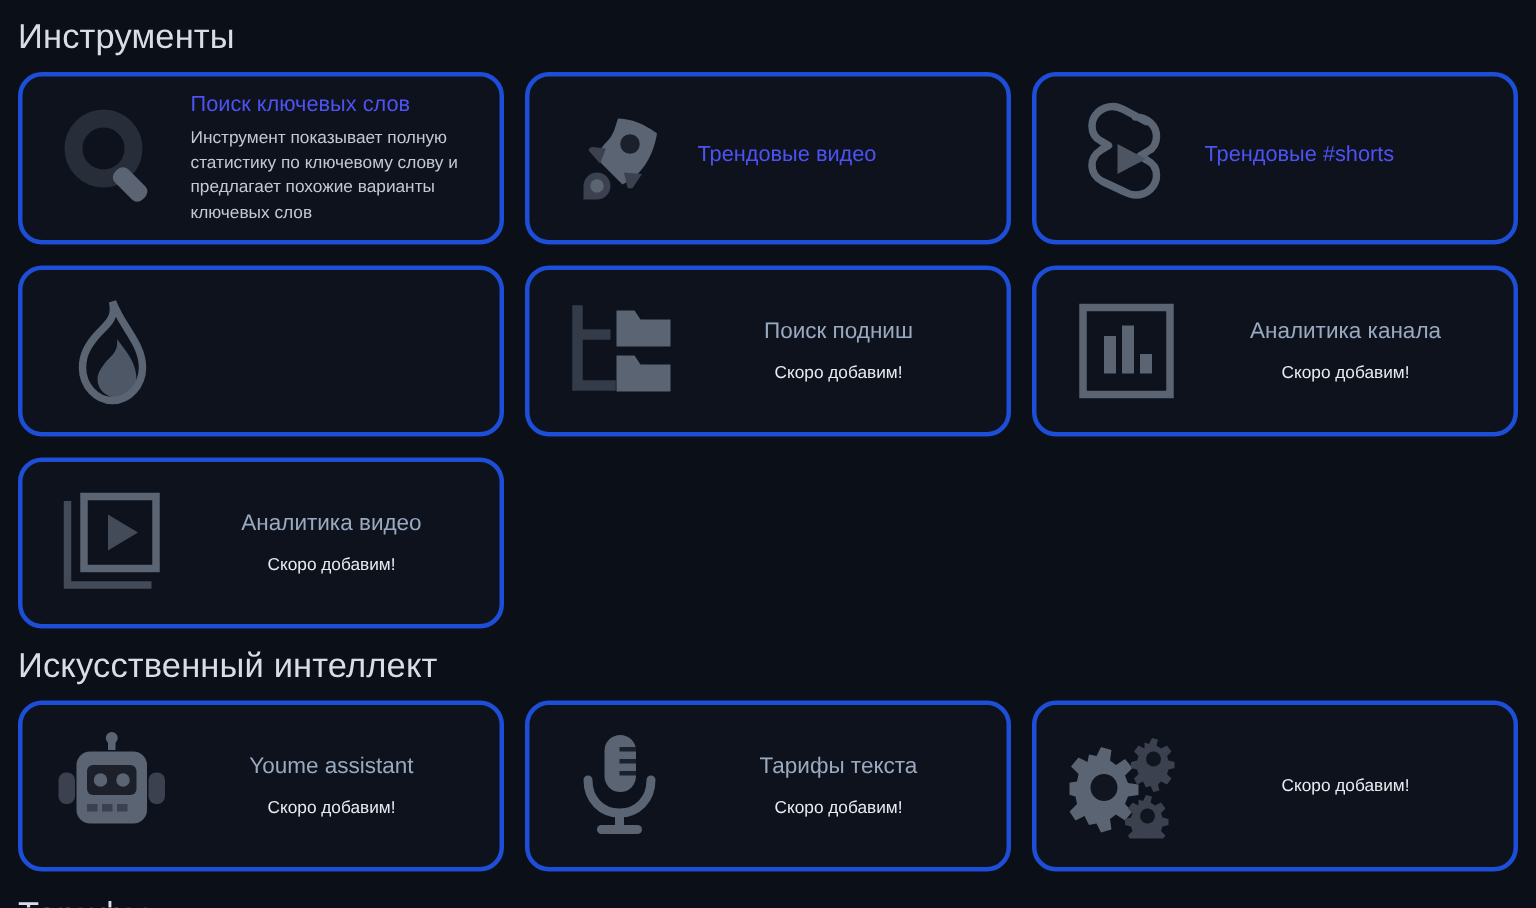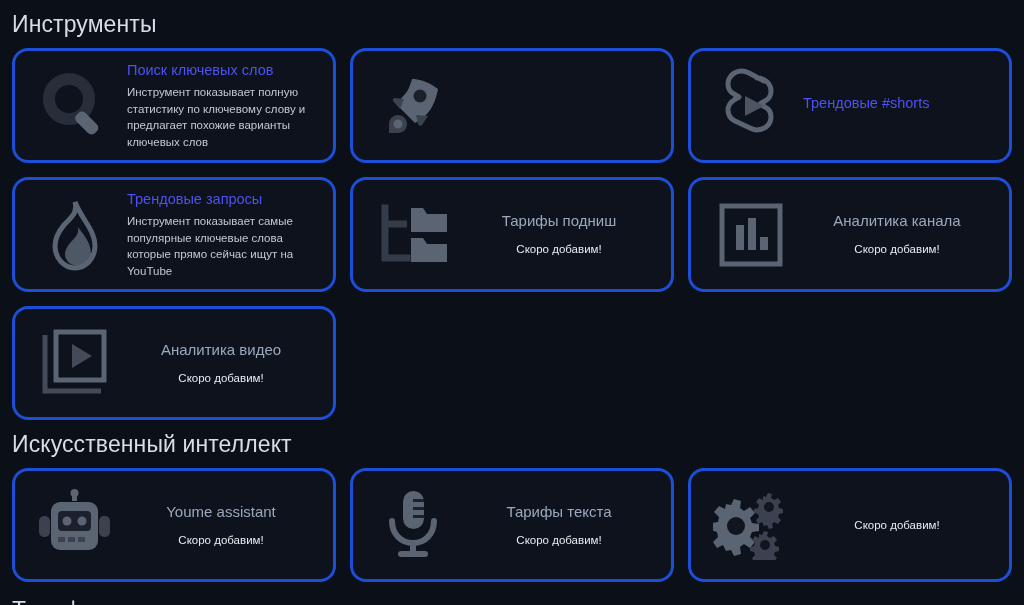--- a/index.html
+++ b/index.html
@@ -112,20 +112,21 @@
         <svg width="74" height="74" viewBox="0 0 74 74">
           <path d="M36 10c14 0 26 10 26 10s-2 16-12 26c-5 5-11 8-11 8l-9-9-9-9s3-6 8-11c4-4 5-9 7-15z" fill="#5b6472"></path>
           <path d="M28 30l-9-1c-2 0-3 2-2 3l7 8z" fill="#3b414f"></path>
           <path d="M40 46l2 9c0 2 3 2 4 1l6-9z" fill="#3b414f"></path>
           <circle cx="44" cy="27" r="6.5" fill="#1b202b"></circle>
           <path d="M22 46c-5 0-9 4-9 9v9h9c5 0 9-4 9-9s-4-9-9-9z" fill="#3b414f"></path>
           <circle cx="22" cy="55" r="4.5" fill="#5b6472"></circle>
         </svg>
       </div>
       <div class="card-body left">
+        <div class="card-title active">Трендовые видео</div>
       </div>
     </div>
 
     <div class="card">
       <div class="card-icon">
         <svg width="76" height="76" viewBox="0 0 76 76">
           <path d="M44 10c8 0 14 6 14 13 0 4-2 8-6 10l-5 3 5 3c4 2 6 5 6 10 0 7-6 13-14 13-3 0-5-1-7-2L22 53
                    C18 51 15 47 15 42c0-5 3-8 6-10l5-3-5-3c-4-2-6-5-6-10 0-7 6-13 14-13 3 0 5 1 7 2l15 8" fill="none" stroke="#5b6472" stroke-width="5" stroke-linejoin="round" stroke-linecap="round"></path>
           <path d="M32 28l19 10-19 10z" fill="#4d5462"></path>
         </svg>
@@ -134,38 +135,34 @@
         <div class="card-title active">Трендовые #shorts</div>
       </div>
     </div>
 
     <div class="card">
       <div class="card-icon">
         <svg width="70" height="74" viewBox="0 0 70 74">
           <path d="M35 4c3 12-5 16-11 23-5 6-9 12-9 21 0 12 9 22 20 22s20-10 20-22C55 32 42 22 35 4z" fill="none" stroke="#5b6472" stroke-width="5"></path>
           <path d="M38 29c1 9-4 11-8 16-3 4-5 7-5 11 0 7 6 12 13 12s13-5 13-12c0-12-8-20-13-27z" fill="#5b6472" opacity=".85"></path>
         </svg>
-      </div>
-      <div class="card-body left">
-        <div class="card-title active">Трендовые запросы</div>
-        <div class="card-desc">Инструмент показывает самые популярные ключевые слова которые прямо сейчас ищут на YouTube</div>
       </div>
     </div>
 
     <div class="card">
       <div class="card-icon">
         <svg width="76" height="66" viewBox="0 0 76 66">
           <path d="M10 6v50h22" fill="none" stroke="#343b49" stroke-width="7" stroke-linecap="square"></path>
           <path d="M10 22h22" fill="none" stroke="#343b49" stroke-width="7"></path>
           <path d="M36 6h12l4 6h20v18H36z" fill="#5b6472"></path>
           <path d="M36 36h12l4 6h20v18H36z" fill="#5b6472"></path>
         </svg>
       </div>
       <div class="card-body center">
-        <div class="card-title soon">Тарифы подниш</div>
+        <div class="card-title soon">Поиск подниш</div>
         <div class="card-soon-label">Скоро добавим!</div>
       </div>
     </div>
 
     <div class="card">
       <div class="card-icon">
         <svg width="64" height="64" viewBox="0 0 64 64">
           <rect x="3" y="3" width="58" height="58" fill="none" stroke="#5b6472" stroke-width="5"></rect>
           <rect x="17" y="22" width="8" height="25" fill="#5b6472"></rect>
           <rect x="29" y="15" width="8" height="32" fill="#5b6472"></rect>

